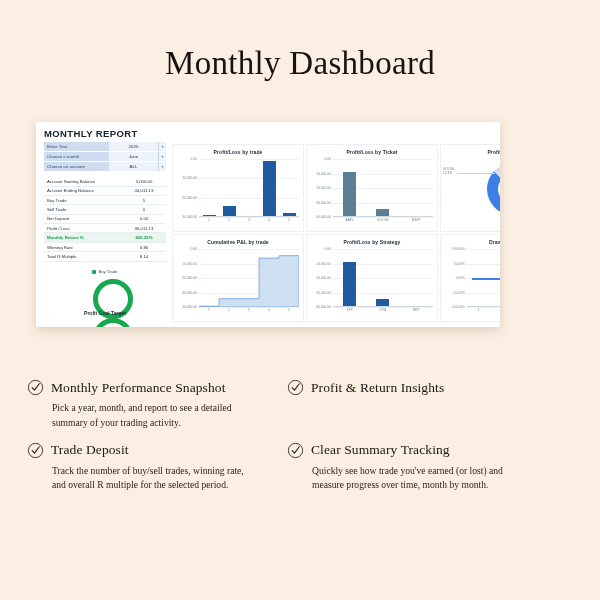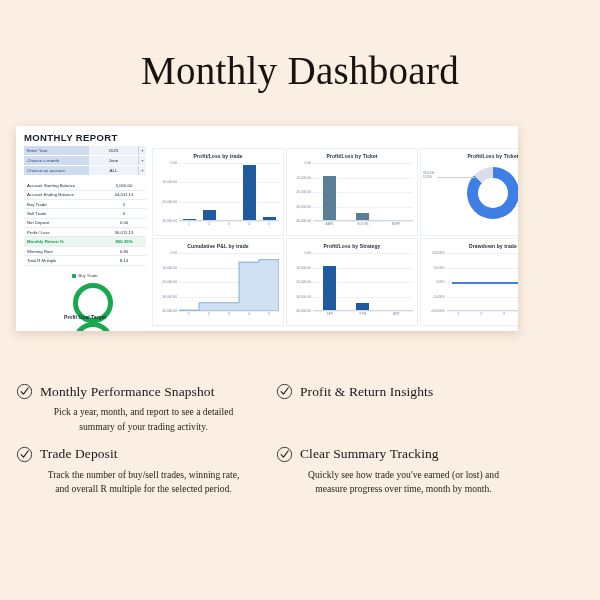--- a/index.html
+++ b/index.html
@@ -8,31 +8,31 @@
     background:#fbeee2;
     font-family:"Liberation Serif",serif;
     color:#1e1a17;
   }
   .page{position:relative;width:600px;height:600px;}
 
   
   .title{
     text-align:center;
     font-family:"Liberation Serif",serif;
-    font-size:39px;
+    font-size:33px;
     font-weight:400;
     letter-spacing:.3px;
     color:#171310;
     padding-top:25px;
     line-height:1;
   }
 
   
   .shot-wrap{
-    position:absolute;left:16px;top:100px;width:502px;height:205px;
+    position:absolute;left:36px;top:100px;width:464px;height:205px;
     background:#ec4899;
     box-shadow:0 3px 9px rgba(120,90,60,.22);
     overflow:hidden;
   }
   .shot{position:relative;width:100%;height:100%;background:#fff;}
 
   .rep-title{
     position:absolute;left:8px;top:6px;
     font-family:"Liberation Sans",sans-serif;
     font-size:9.5px;font-weight:700;letter-spacing:.4px;color:#16202c;
@@ -134,21 +134,21 @@
     line-height:1.25;white-space:nowrap;
   }
   .pie-lb.l{left:2px;top:12px;text-align:left;}
   .pie-lb.r{right:2px;bottom:14px;text-align:right;}
   .lead{position:absolute;height:1px;background:#c8cfd8;}
 
   
   .line-line{position:absolute;height:1.6px;background:#3d7fe4;}
 
   
-  .features{position:absolute;left:0;top:345px;width:520px;text-align:center;}
+  .features{position:absolute;left:11px;top:345px;width:520px;}
   .frow{display:flex;}
   .fcell{width:290px;padding:12px 14px 0 16px;box-sizing:border-box;}
   .fhead{display:flex;align-items:center;gap:7px;}
   .tick-icon{flex:0 0 17px;width:17px;height:17px;}
   .fhead h3{
     margin:0;font-family:"Liberation Serif",serif;
     font-size:13.5px;font-weight:400;color:#1b1713;letter-spacing:.1px;
   }
   .fdesc{
     margin:5px 0 0 25px;

